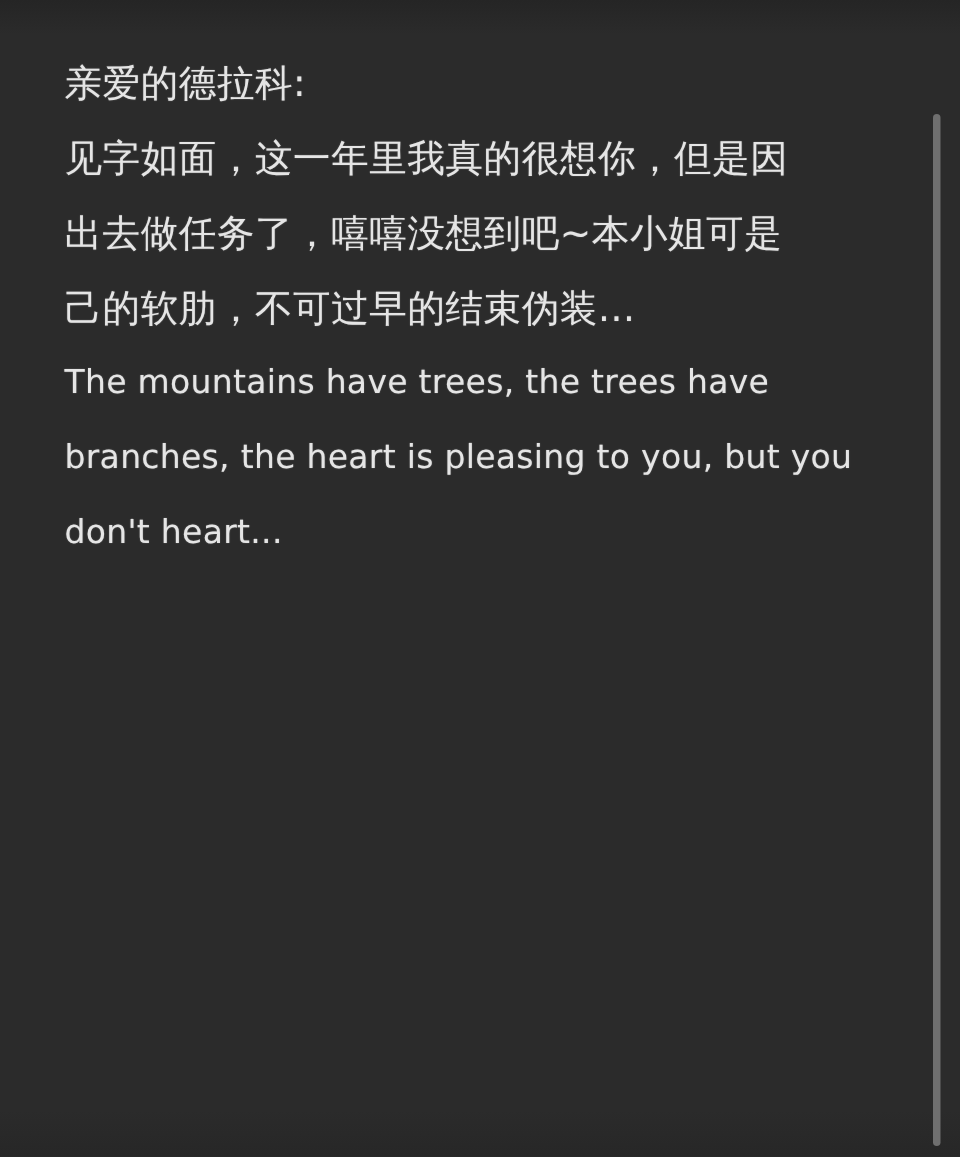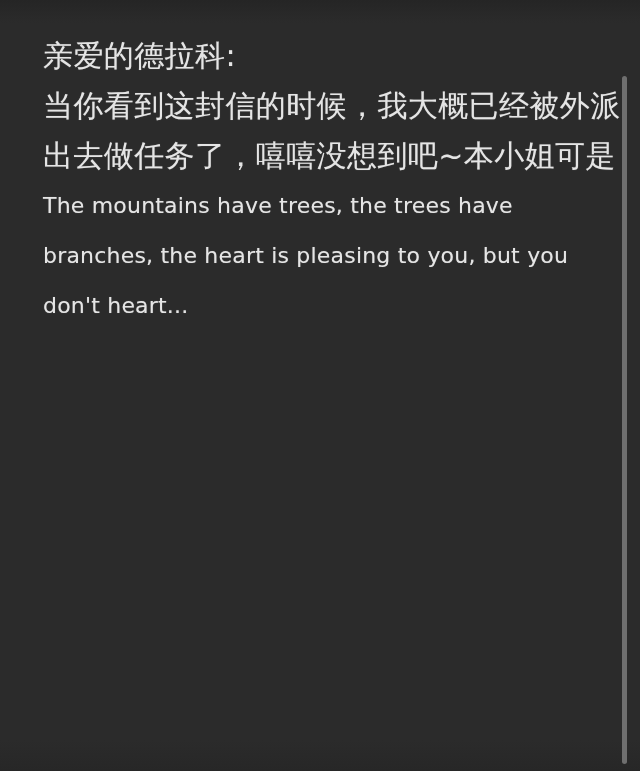--- a/index.html
+++ b/index.html
@@ -21,21 +21,21 @@
   }
   .letter {
     position: absolute;
     left: 43px;
     top: 31px;
     right: 38px;
     color: #e5e5e5;
     text-shadow: 0 0 1px rgba(255,255,255,0.35);
   }
   .line {
-    font-size: 30px;
+    font-size: 25px;
     line-height: 50px;
     letter-spacing: 0.4px;
     white-space: nowrap;
     font-weight: 400;
   }
   .line.en {
     font-size: 22px;
     letter-spacing: 0.2px;
   }
   .line.signature {
@@ -50,20 +50,21 @@
     border-radius: 3px;
     background: #6f6f6f;
   }
 </style>
 </head>
 <body>
 
 <div class="page">
   <div class="letter">
     <div class="line">亲爱的德拉科:</div>
-    <div class="line">当你看到这封信的时候，我大概已经被外派</div>
+    <div class="line">见字如面，这一年里我真的很想你，但是因</div>
     <div class="line">出去做任务了，嘻嘻没想到吧~本小姐可是</div>
+    <div class="line">己的软肋，不可过早的结束伪装...</div>
     <div class="line en">The mountains have trees, the trees have</div>
     <div class="line en">branches, the heart is pleasing to you, but you</div>
     <div class="line en">don't heart...</div>
   </div>
   <div class="scrollbar-thumb"></div>
 </div>
 
 </body></html>

